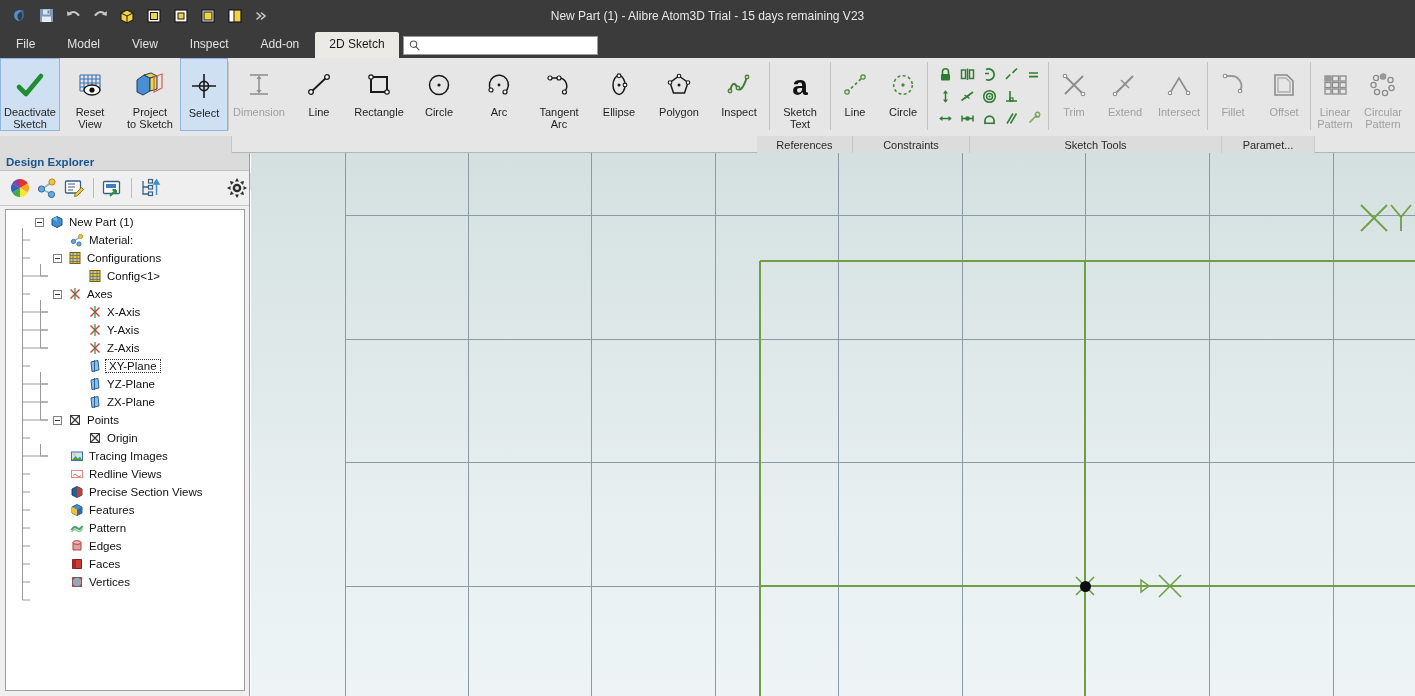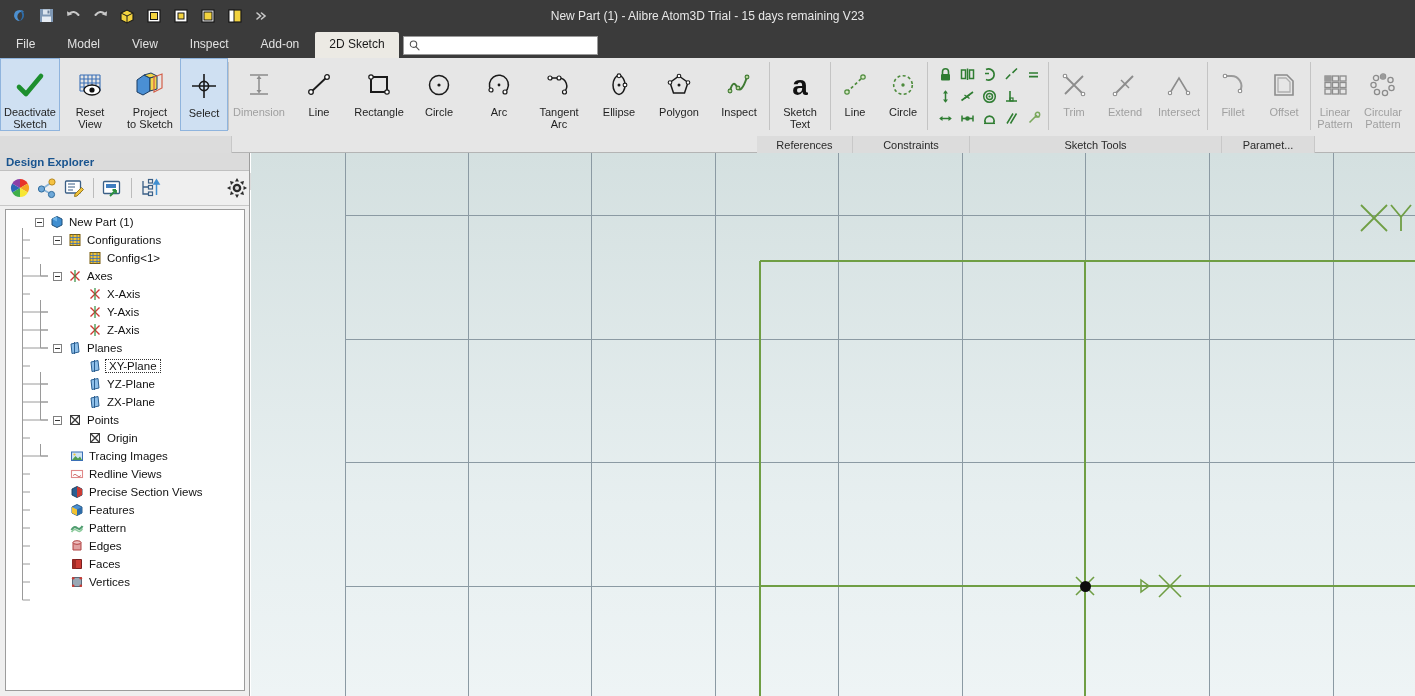--- a/index.html
+++ b/index.html
@@ -716,20 +716,34 @@
           <span class="ico16">
             <svg width="14" height="14" viewBox="0 0 14 14">
               <path d="M2 4 L7 1.5 L12 4 L12 10 L7 12.5 L2 10Z" fill="#3f8ed0" stroke="#1f4f78" stroke-width="1"></path>
               <path d="M7 1.5 L7 6.5 L2 4" fill="#6db4e8"></path>
             </svg>
           </span>
           <span class="tlbl">New Part (1)</span>
         </div>
         <div class="trow">
           <span style="width: 24px; flex: 0 0 auto;"></span>
+          <span style="width: 11px; flex: 0 0 auto;"></span>
+          <span style="width: 5px; flex: 0 0 auto;"></span>
+          <span class="ico16">
+            <svg width="14" height="14" viewBox="0 0 14 14">
+              <path d="M4 8 L10 4" stroke="#6ea8d8" stroke-width="1.2"></path>
+              <circle cx="10.5" cy="3.5" r="2.1" fill="#f5c242" stroke="#b88a1f" stroke-width=".9"></circle>
+              <circle cx="3.5" cy="8.5" r="2.1" fill="#6ea8d8" stroke="#2f6b9c" stroke-width=".9"></circle>
+              <circle cx="9" cy="11" r="2.1" fill="#6ea8d8" stroke="#2f6b9c" stroke-width=".9"></circle>
+            </svg>
+          </span>
+          <span class="tlbl">Material:</span>
+        </div>
+        <div class="trow">
+          <span style="width: 24px; flex: 0 0 auto;"></span>
           <span class="exp-box"></span>
           <span style="width: 5px; flex: 0 0 auto;"></span>
           <span class="ico16">
             <svg width="14" height="14" viewBox="0 0 14 14">
               <rect x="2" y="1.5" width="10" height="11" fill="#f2c230" stroke="#7a5e10" stroke-width="1"></rect>
               <path d="M2 4.5 H12 M2 7.5 H12 M2 10.5 H12 M5 1.5 V12.5 M9 1.5 V12.5" stroke="#3a6fb5" stroke-width=".8"></path>
             </svg>
           </span>
           <span class="tlbl">Configurations</span>
         </div>
@@ -785,32 +799,20 @@
           <span style="width: 42px; flex: 0 0 auto;"></span>
           <span style="width: 11px; flex: 0 0 auto;"></span>
           <span style="width: 5px; flex: 0 0 auto;"></span>
           <span class="ico16">
             <svg width="14" height="14" viewBox="0 0 14 14">
               <path d="M2.5 2.5 L11.5 11.5 M11.5 2.5 L2.5 11.5" stroke="#cc3b33" stroke-width="1.4"></path>
               <path d="M7 1 V13" stroke="#2f8f3f" stroke-width="1.2"></path>
             </svg>
           </span>
           <span class="tlbl">Z-Axis</span>
-        </div>
-        <div class="trow">
-          <span style="width: 24px; flex: 0 0 auto;"></span>
-          <span class="exp-box"></span>
-          <span style="width: 5px; flex: 0 0 auto;"></span>
-          <span class="ico16">
-            <svg width="14" height="14" viewBox="0 0 14 14">
-              <path d="M3 3 L10 1.5 L11 11 L4 12.5Z" fill="#8fc0ea" stroke="#2a5f92" stroke-width="1"></path>
-              <path d="M6.5 1 V13" stroke="#2a5f92" stroke-width="1"></path>
-            </svg>
-          </span>
-          <span class="tlbl">Planes</span>
         </div>
         <div class="trow">
           <span style="width: 42px; flex: 0 0 auto;"></span>
           <span style="width: 11px; flex: 0 0 auto;"></span>
           <span style="width: 5px; flex: 0 0 auto;"></span>
           <span class="ico16">
             <svg width="14" height="14" viewBox="0 0 14 14">
               <path d="M3 3 L10 1.5 L11 11 L4 12.5Z" fill="#8fc0ea" stroke="#2a5f92" stroke-width="1"></path>
               <path d="M6.5 1 V13" stroke="#2a5f92" stroke-width="1"></path>
             </svg>

